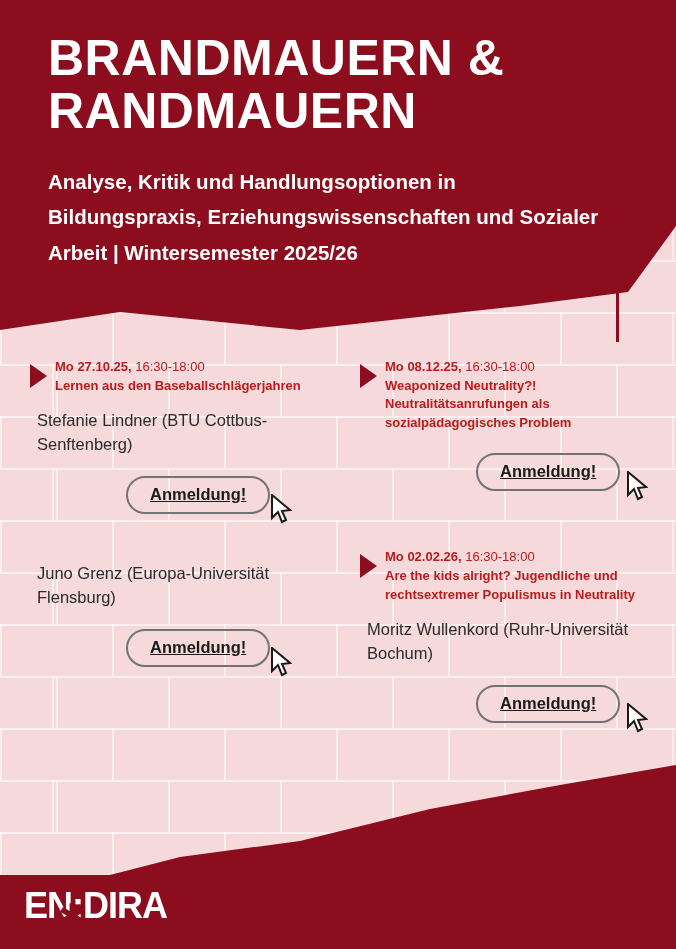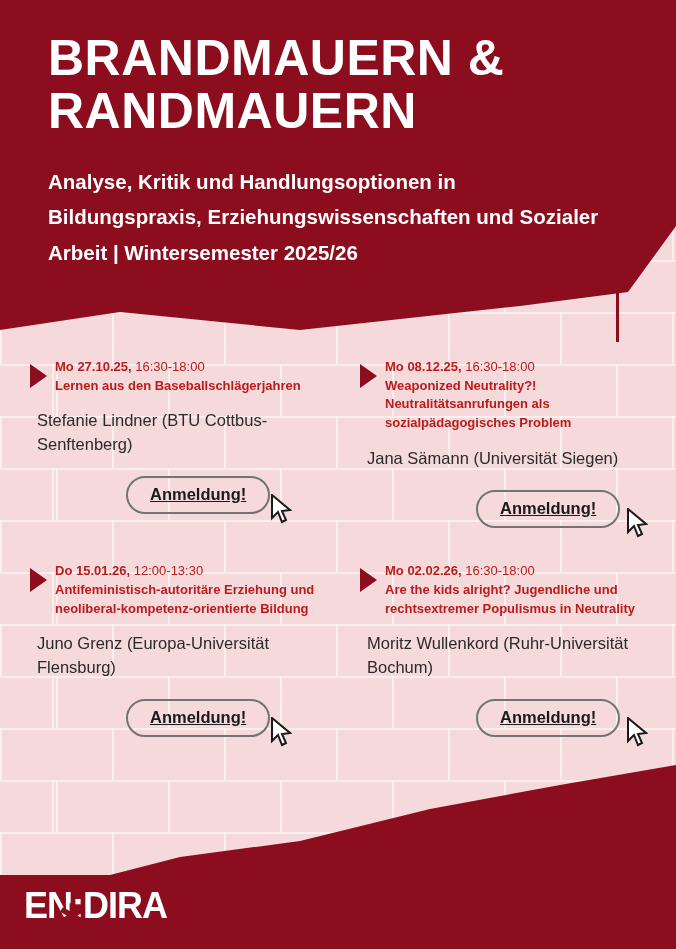--- a/index.html
+++ b/index.html
@@ -238,41 +238,33 @@
       </div>
 
       <div class="talk col-right">
         <div class="talk-head">
           <span class="arrow"></span>
           <div class="headline">
             <span class="date">Mo 08.12.25,</span><span class="time"> 16:30-18:00</span>
             <span class="ttl">Weaponized Neutrality?! Neutralitätsanrufungen als sozialpädagogisches Problem</span>
           </div>
         </div>
-        <div class="speaker">Jana Sämann (Universität Siegen)</div>
         <div class="btn-wrap">
           <button class="btn">Anmeldung!</button>
           <svg class="cursor" viewBox="0 0 22 30">
             <path d="M2 1 L2 24 L8 18 L12 28 L16 26 L12 17 L20 16 Z" fill="#ffffff" stroke="#1a1a1a" stroke-width="2"></path>
           </svg>
         </div>
       </div>
 
     </div>
 
     <div class="row">
 
       <div class="talk col-left">
-        <div class="talk-head">
-          <span class="arrow"></span>
-          <div class="headline">
-            <span class="date">Do 15.01.26,</span><span class="time"> 12:00-13:30</span>
-            <span class="ttl">Antifeministisch-autoritäre Erziehung und neoliberal-kompetenz-orientierte Bildung</span>
-          </div>
-        </div>
         <div class="speaker">Juno Grenz (Europa-Universität Flensburg)</div>
         <div class="btn-wrap">
           <button class="btn">Anmeldung!</button>
           <svg class="cursor" viewBox="0 0 22 30">
             <path d="M2 1 L2 24 L8 18 L12 28 L16 26 L12 17 L20 16 Z" fill="#ffffff" stroke="#1a1a1a" stroke-width="2"></path>
           </svg>
         </div>
       </div>
 
       <div class="talk col-right">

